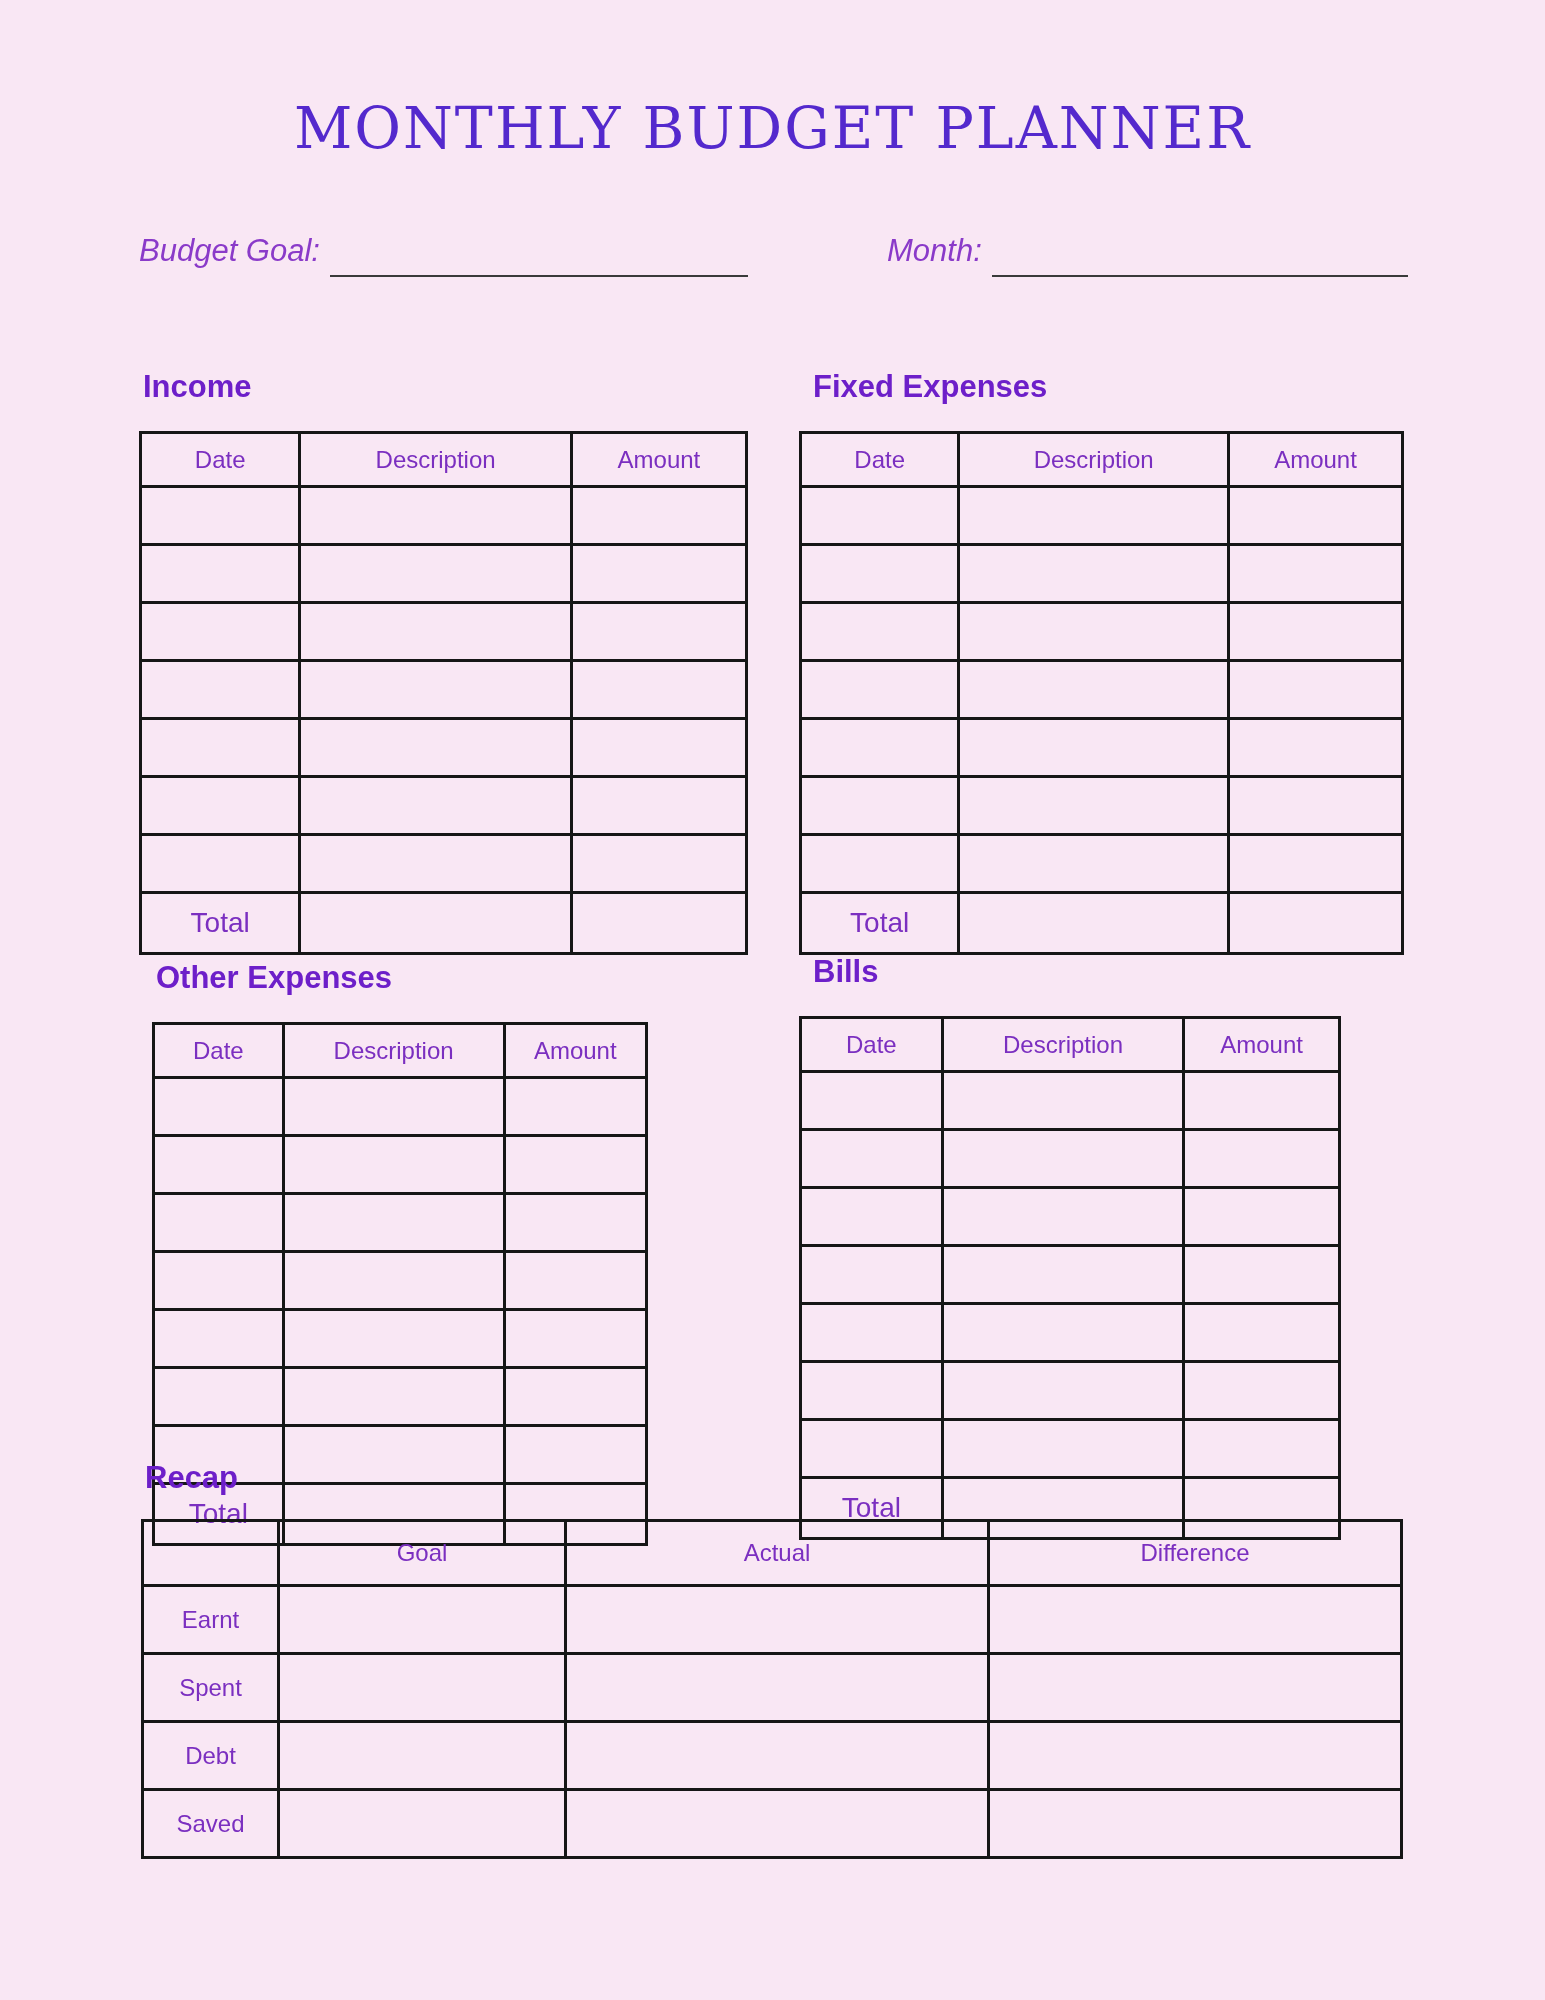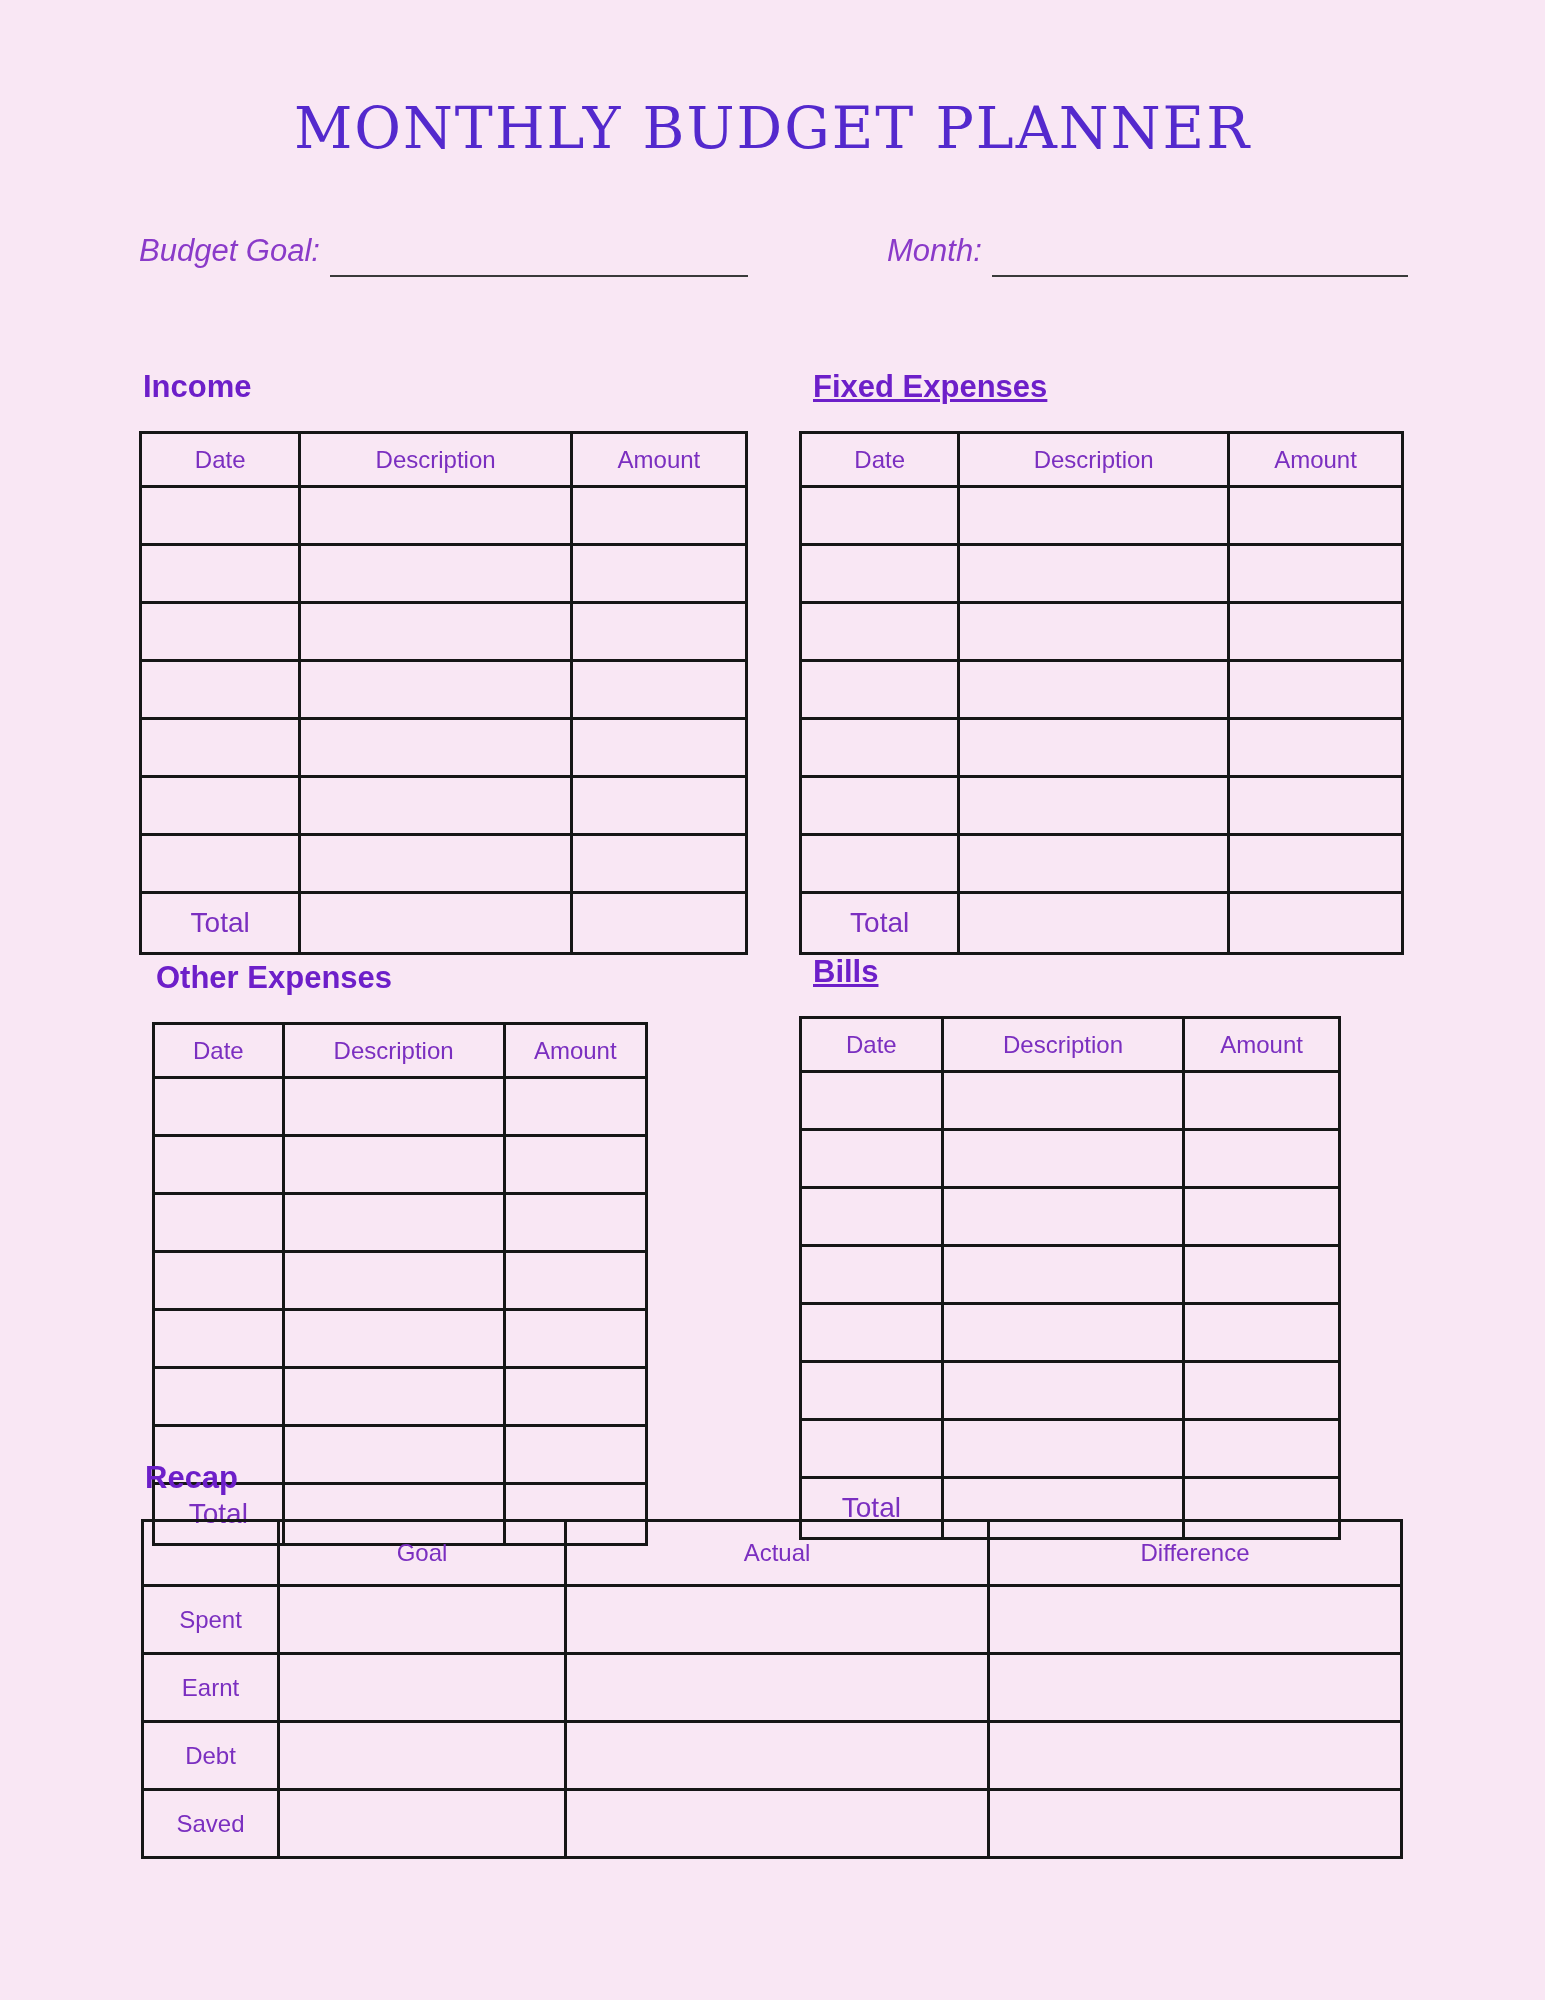--- a/index.html
+++ b/index.html
@@ -63,21 +63,21 @@
   .sec-bills   { left: 799px; top: 956px; width: 542px; }
   .sec-recap   { left: 141px; top: 1462px; width: 1262px; }
 
   .section h2 {
     margin: 0 0 29px 4px;
     font-size: 31px;
     font-weight: 700;
     color: #6d1fc9;
     line-height: 1;
   }
-  .sec-fixed h2, .sec-bills h2 { margin-left: 14px; text-decoration: underline; }
+  .sec-fixed h2, .sec-bills h2 { margin-left: 14px; }
   .sec-recap h2 { margin-bottom: 26px; }
 
   table {
     width: 100%;
     border-collapse: collapse;
     table-layout: fixed;
     background: transparent;
   }
   th, td {
     border: 3px solid #161616;
@@ -386,27 +386,27 @@
     <thead>
       <tr>
         <th></th>
         <th>Goal</th>
         <th>Actual</th>
         <th>Difference</th>
       </tr>
     </thead>
     <tbody>
       <tr>
+        <th>Earnt</th>
+        <td></td>
+        <td></td>
+        <td></td>
+      </tr>
+      <tr>
         <th>Spent</th>
-        <td></td>
-        <td></td>
-        <td></td>
-      </tr>
-      <tr>
-        <th>Earnt</th>
         <td></td>
         <td></td>
         <td></td>
       </tr>
       <tr>
         <th>Debt</th>
         <td></td>
         <td></td>
         <td></td>
       </tr>

